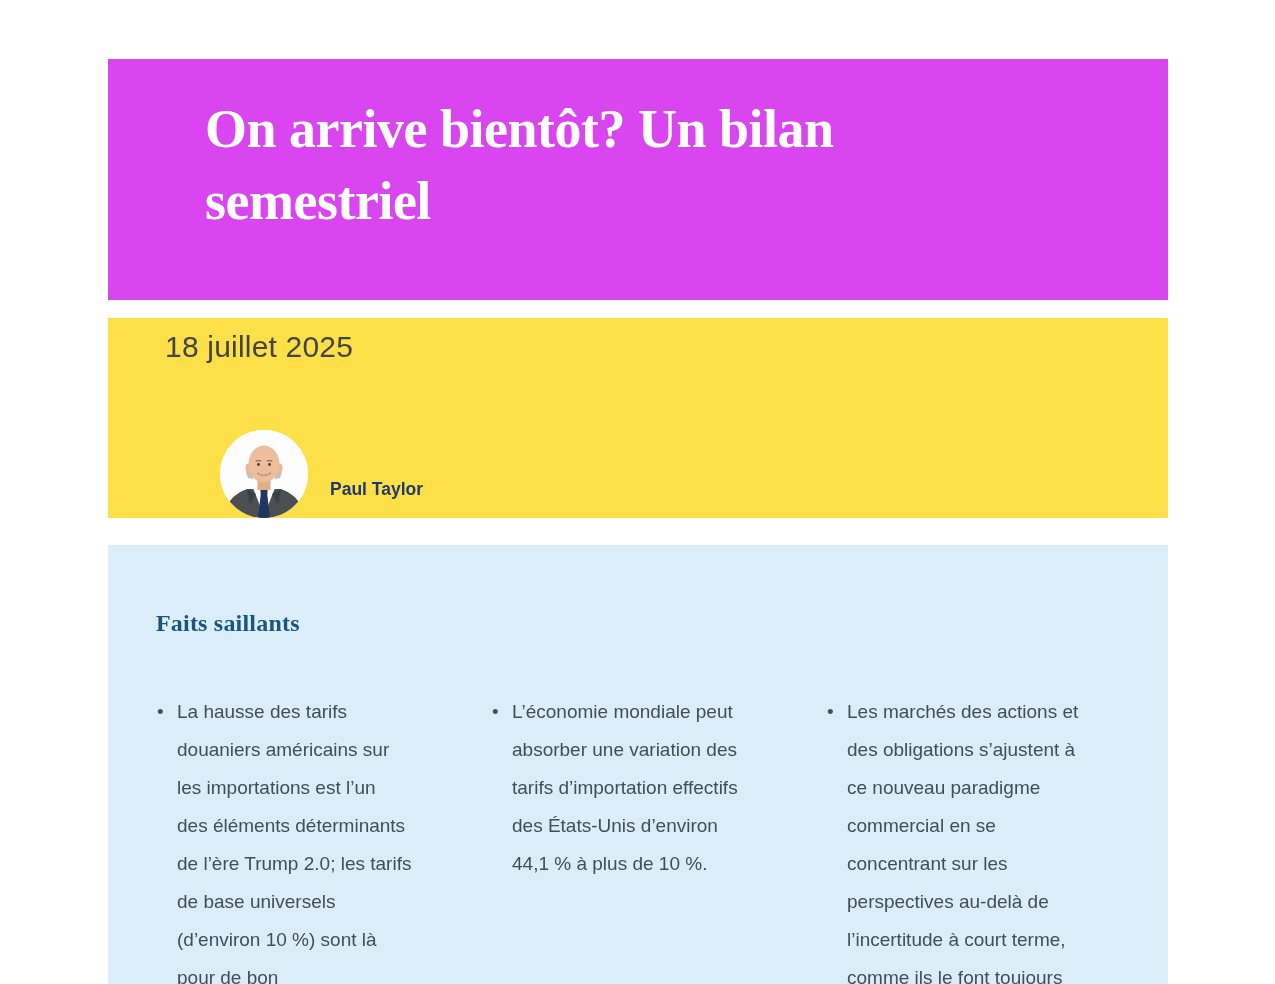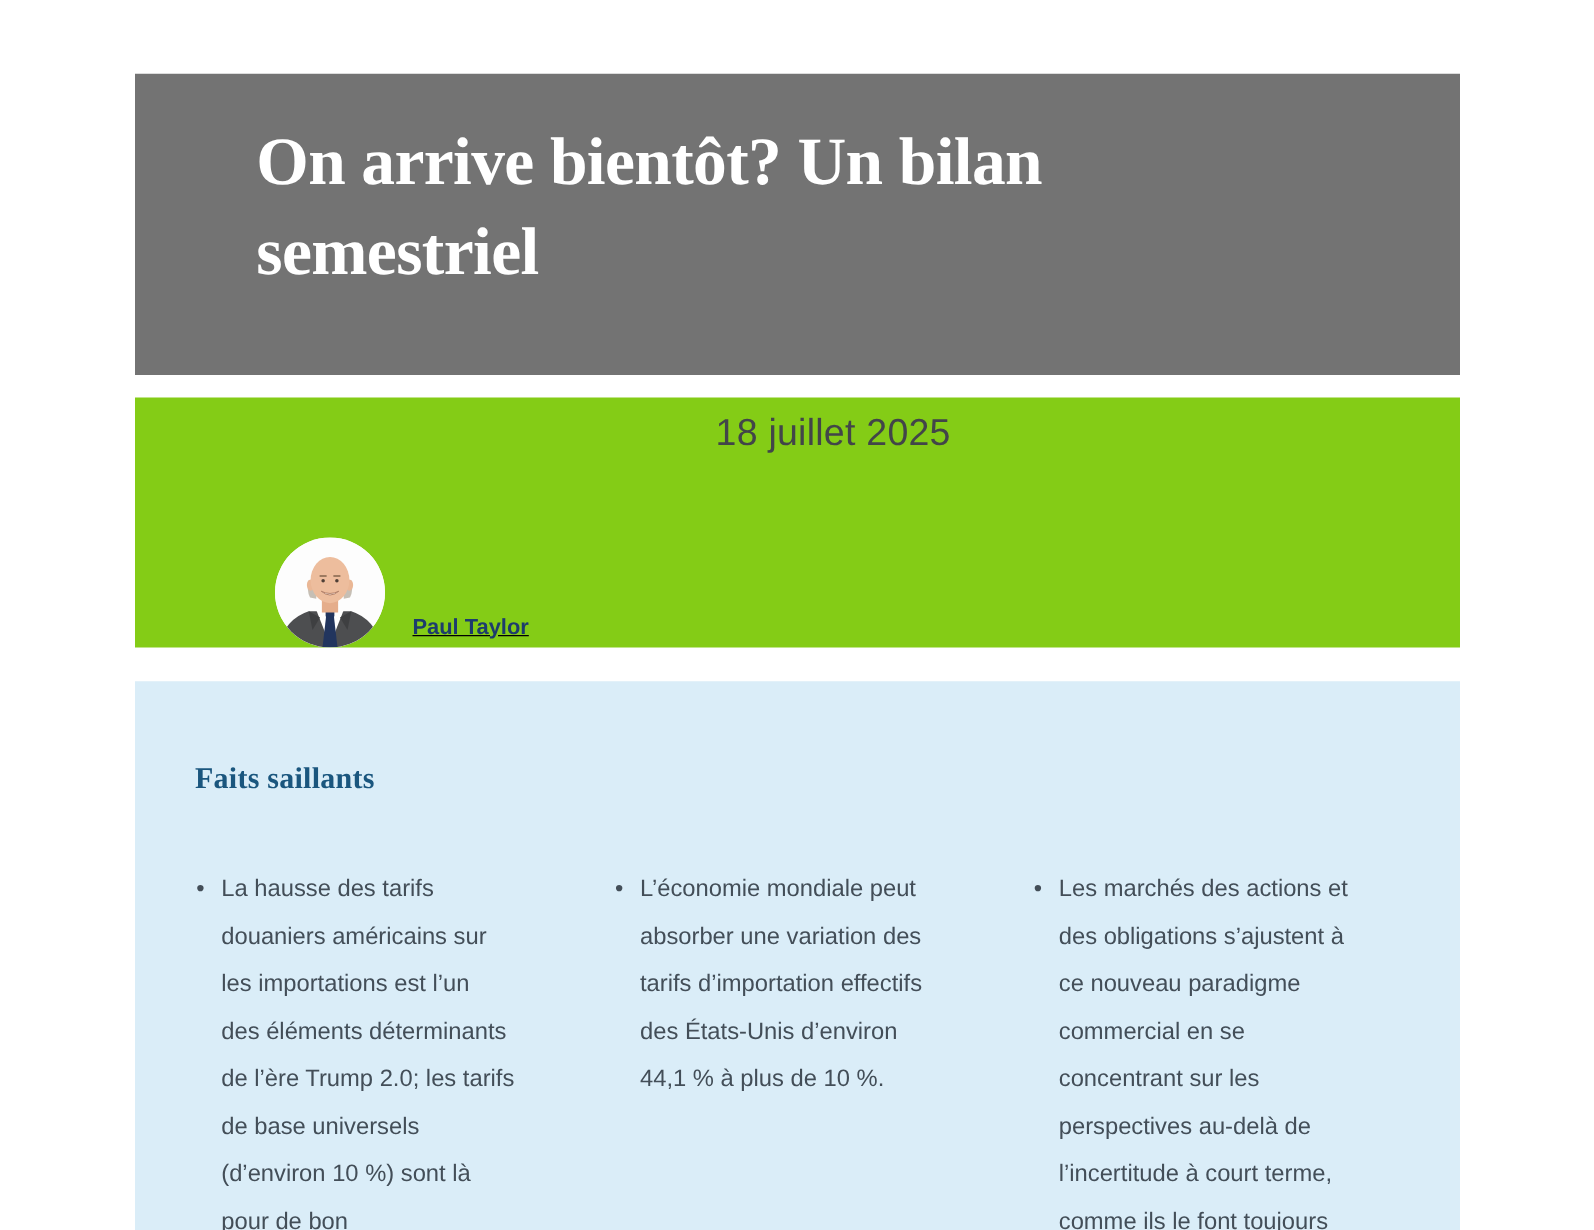--- a/index.html
+++ b/index.html
@@ -19,41 +19,40 @@
   }
   .content-col {
     margin-left: 108px;
     width: 1060px;
   }
 
   
   .hero {
     margin-top: 59px;
     height: 241px;
-    background: #737373;
+    background: #d946ef;
     padding: 34px 60px 0 97px;
   }
   .hero h1 {
     color: #ffffff;
     font-family: "Liberation Serif", serif;
     font-weight: 700;
     font-size: 54px;
     line-height: 72px;
     letter-spacing: -0.5px;
     white-space: pre-line;
   }
 
   
   .meta {
     margin-top: 18px;
     height: 200px;
-    background: #84cc16;
+    background: #fde047;
     position: relative;
     padding: 12px 0 0 57px;
-    text-align: center;
   }
   .meta .date {
     font-size: 30px;
     color: #424549;
     letter-spacing: 0.2px;
   }
   .author {
     position: absolute;
     left: 112px;
     bottom: 0;
@@ -64,24 +63,23 @@
     width: 88px;
     height: 88px;
     border-radius: 50%;
     overflow: hidden;
     background: #fdfdfd;
     flex: 0 0 auto;
   }
   .avatar svg { display: block; }
   .author-info {
     margin-left: 22px;
-    margin-bottom: 4px;
+    margin-bottom: 16px;
     font-size: 17.5px;
     line-height: 26.5px;
-    text-decoration: underline;
   }
   .author-name {
     color: #1d3c6d;
     font-weight: 700;
   }
   .author-credentials { color: #3f4448; }
   .author-role { color: #5a5f64; }
 
   
   .highlights {

